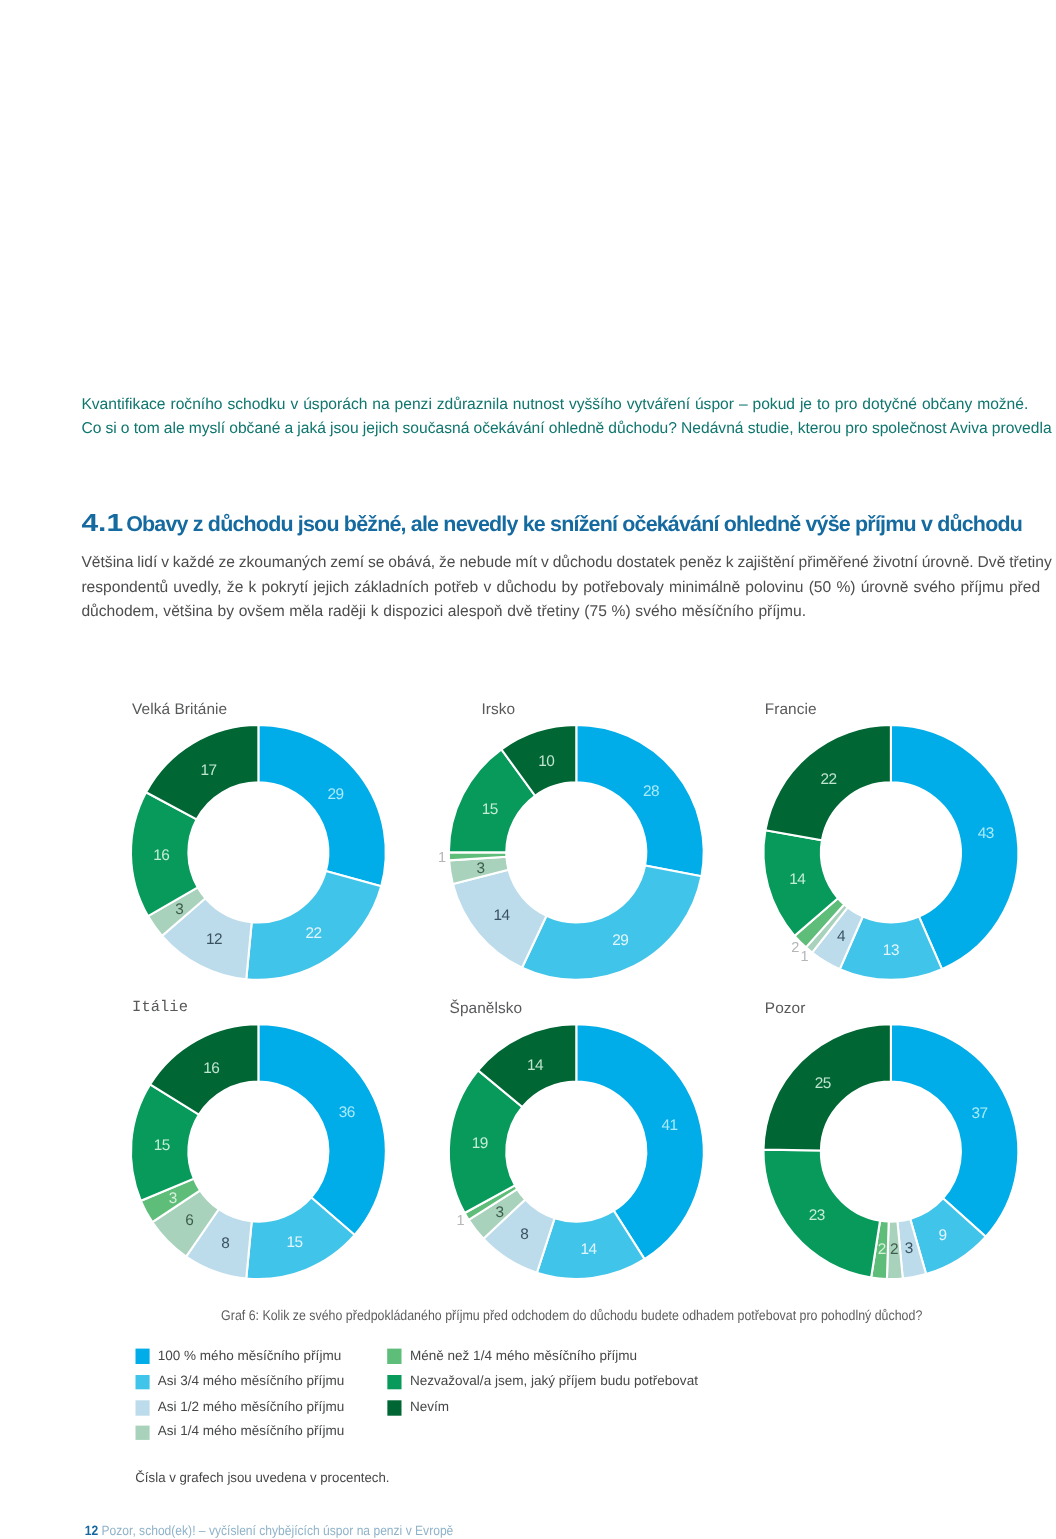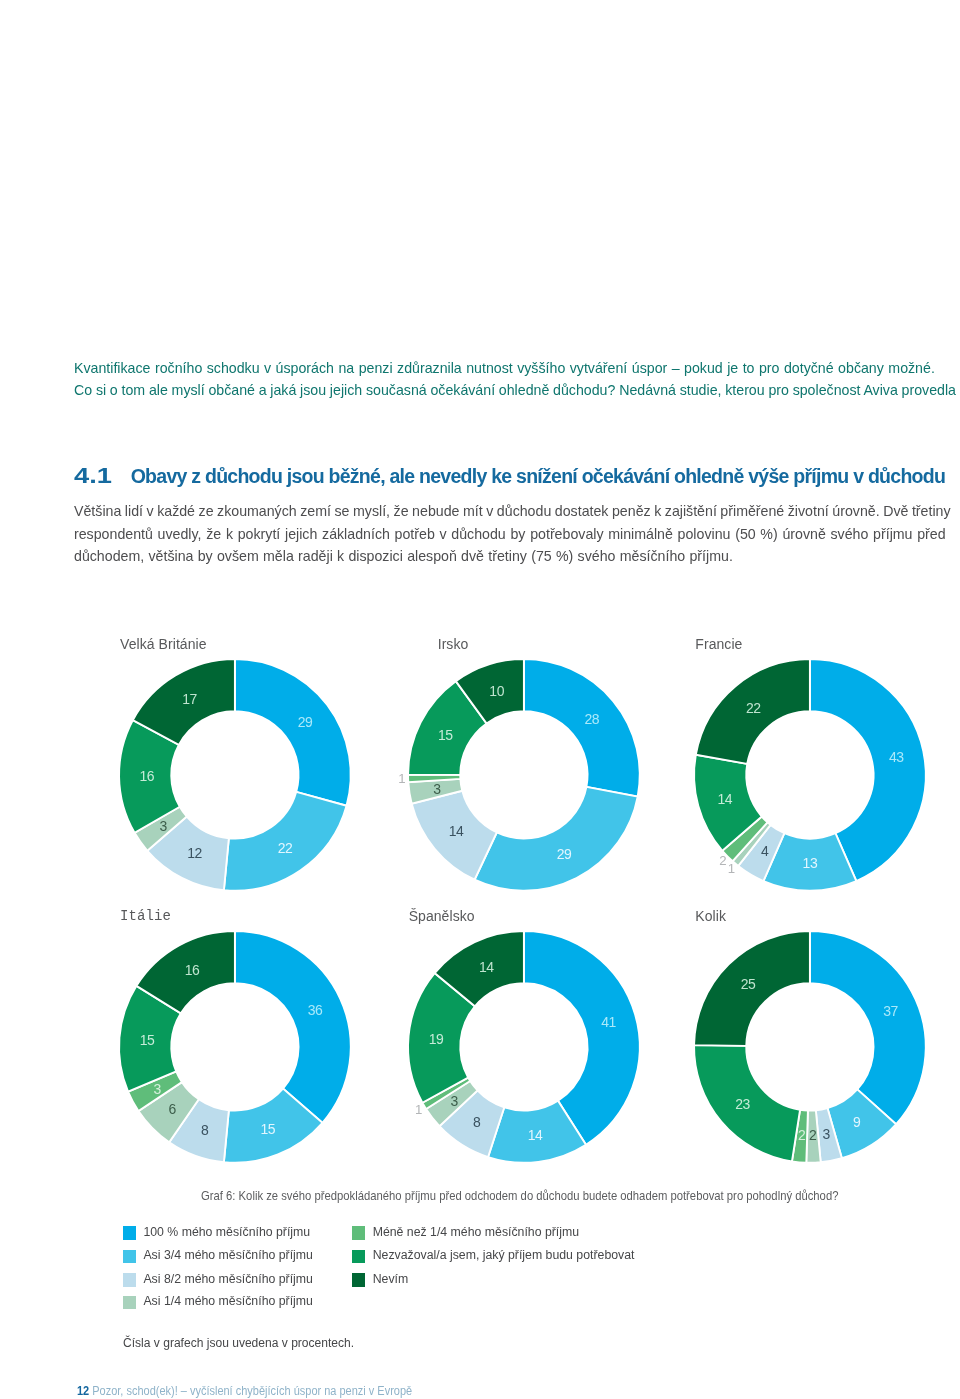--- a/index.html
+++ b/index.html
@@ -28,21 +28,21 @@
   }
   .tl{white-space:nowrap;}
   .intro .tl:nth-child(1){word-spacing:0.52px;}
   .intro .tl:nth-child(2){word-spacing:-0.2px;}
   .intro .tl:nth-child(3){word-spacing:0.32px;}
   .sec-head{
     position:absolute;left:74.1px;top:462.6px;width:960px;
     color:#156a9f;white-space:nowrap;transform:translateZ(0);
   }
   .sec-head .num{font-size:22.4px;font-weight:700;display:inline-block;transform:scaleX(1.22) translateZ(0);transform-origin:0 50%;margin-right:5.0px;}
-  .sec-head .txt{font-size:19.5px;font-weight:700;letter-spacing:-0.74px;margin-left:16px;}
+  .sec-head .txt{font-size:19.5px;font-weight:700;letter-spacing:-0.74px;}
   .sec-body{
     position:absolute;left:74px;top:500.4px;width:882px;
     font-size:14.2px;line-height:22.2px;color:#4d4d4f;
   }
   .sec-body .tl:nth-child(1){word-spacing:-0.41px;}
   .sec-body .tl:nth-child(2){word-spacing:0.77px;}
   .sec-body .tl:nth-child(3){word-spacing:0.34px;}
 
   
   .charts{position:absolute;left:0;top:0;width:928px;height:1399px;pointer-events:none;}
@@ -80,21 +80,21 @@
     <div class="tl">Kvantifikace ročního schodku v úsporách na penzi zdůraznila nutnost vyššího vytváření úspor – pokud je to pro dotyčné občany možné.</div>
     <div class="tl">Co si o tom ale myslí občané a jaká jsou jejich současná očekávání ohledně důchodu? Nedávná studie, kterou pro společnost Aviva provedla</div>
   </div>
 
   <div class="sec-head">
     <span class="num">4.1</span>
     <span class="txt">Obavy z důchodu jsou běžné, ale nevedly ke snížení očekávání ohledně výše příjmu v důchodu</span>
   </div>
 
   <div class="sec-body">
-    <div class="tl">Většina lidí v každé ze zkoumaných zemí se myslí, že nebude mít v důchodu dostatek peněz k zajištění přiměřené životní úrovně. Dvě třetiny</div>
+    <div class="tl">Většina lidí v každé ze zkoumaných zemí se obává, že nebude mít v důchodu dostatek peněz k zajištění přiměřené životní úrovně. Dvě třetiny</div>
     <div class="tl">respondentů uvedly, že k pokrytí jejich základních potřeb v důchodu by potřebovaly minimálně polovinu (50 %) úrovně svého příjmu před</div>
     <div class="tl">důchodem, většina by ovšem měla raději k dispozici alespoň dvě třetiny (75 %) svého měsíčního příjmu.</div>
   </div>
 
   <div class="charts" id="charts">
       <div class="chart" style="left: 120.1px; top: 639.1px;">
         <div class="clabel" style="left: 0px;">Velká Británie</div>
         <svg width="261.8" height="261.8" viewBox="0 0 261.8 261.8" style="left: -16px; top: 5px;">
           <path d="M130.9 15.049999999999997 A115.85000000000001 115.85000000000001 0 0 1 242.5611140691693 161.77099131599056 L192.2485533923403 147.86105824137073 A63.64999999999999 63.64999999999999 0 0 0 130.9 67.25000000000001 Z" fill="#00ade9" stroke="#ffffff" stroke-width="1.9"></path>
           <path d="M242.5611140691693 161.77099131599056 A115.85000000000001 115.85000000000001 0 0 1 119.88775738321047 246.22542223009185 L124.8496828436888 194.26178787177685 A63.64999999999999 63.64999999999999 0 0 0 192.2485533923403 147.86105824137073 Z" fill="#41c4e9" stroke="#ffffff" stroke-width="1.9"></path>
@@ -180,21 +180,21 @@
           <text x="215.5979030767064" y="106.49298444733998" text-anchor="middle" dominant-baseline="central" font-family="&quot;Liberation Sans&quot;,sans-serif" font-size="14" letter-spacing="-0.5" fill="#aae9fa">41</text>
           <text x="141.95439120037165" y="218.60451665593695" text-anchor="middle" dominant-baseline="central" font-family="&quot;Liberation Sans&quot;,sans-serif" font-size="14" letter-spacing="-0.5" fill="#e2f6ff">14</text>
           <text x="83.64007668285251" y="205.56972302927772" text-anchor="middle" dominant-baseline="central" font-family="&quot;Liberation Sans&quot;,sans-serif" font-size="14" letter-spacing="-0.5" fill="#3a5260">8</text>
           <text x="61.20832790846411" y="185.15840213219252" text-anchor="middle" dominant-baseline="central" font-family="&quot;Liberation Sans&quot;,sans-serif" font-size="14" letter-spacing="-0.5" fill="#3d5e4b">3</text>
           <text x="25.54517589471726" y="193.40666928784538" text-anchor="middle" dominant-baseline="central" font-family="&quot;Liberation Sans&quot;,sans-serif" font-size="13.2" letter-spacing="-0.5" fill="#b3b5b7">1</text>
           <text x="43.091434722008344" y="122.79964676530699" text-anchor="middle" dominant-baseline="central" font-family="&quot;Liberation Sans&quot;,sans-serif" font-size="14" letter-spacing="-0.5" fill="#c6ecd8">19</text>
           <text x="93.34626648396056" y="51.2942539724971" text-anchor="middle" dominant-baseline="central" font-family="&quot;Liberation Sans&quot;,sans-serif" font-size="14" letter-spacing="-0.5" fill="#bfe4cf">14</text>
         </svg>
       </div>
       <div class="chart" style="left: 695.3px; top: 911.1px;">
-        <div class="clabel" style="left: 0px;">Kolik</div>
+        <div class="clabel" style="left: 0px;">Pozor</div>
         <svg width="261.8" height="261.8" viewBox="0 0 261.8 261.8" style="left: -16px; top: 5px;">
           <path d="M130.9 15.049999999999997 A115.85000000000001 115.85000000000001 0 0 1 217.15389029313565 208.2400860440414 L178.2893838339066 173.39198512475818 A63.64999999999999 63.64999999999999 0 0 0 130.9 67.25000000000001 Z" fill="#00ade9" stroke="#ffffff" stroke-width="1.9"></path>
           <path d="M217.15389029313565 208.2400860440414 A115.85000000000001 115.85000000000001 0 0 1 162.9095557391837 242.24006844519226 L148.48660528959036 192.0721653563788 A63.64999999999999 63.64999999999999 0 0 0 178.2893838339066 173.39198512475818 Z" fill="#41c4e9" stroke="#ffffff" stroke-width="1.9"></path>
           <path d="M162.9095557391837 242.24006844519226 A115.85000000000001 115.85000000000001 0 0 1 141.69481813802975 246.24597696221082 L136.83086037536117 194.27308099822804 A63.64999999999999 63.64999999999999 0 0 0 148.48660528959036 192.0721653563788 Z" fill="#bcdcec" stroke="#ffffff" stroke-width="1.9"></path>
           <path d="M141.69481813802975 246.24597696221082 A115.85000000000001 115.85000000000001 0 0 1 127.29708095603941 246.69396130352683 L128.92049376652488 194.51921136788505 A63.64999999999999 63.64999999999999 0 0 0 136.83086037536117 194.27308099822804 Z" fill="#a8d2bc" stroke="#ffffff" stroke-width="1.9"></path>
           <path d="M127.29708095603941 246.69396130352683 A115.85000000000001 115.85000000000001 0 0 1 112.95504582219829 245.35174144396666 L121.04073082937352 193.78177248949916 A63.64999999999999 63.64999999999999 0 0 0 128.92049376652488 194.51921136788505 Z" fill="#5fbd7a" stroke="#ffffff" stroke-width="1.9"></path>
           <path d="M112.95504582219829 245.35174144396666 A115.85000000000001 115.85000000000001 0 0 1 15.064010521311673 129.09832258902736 L67.2576976234915 129.91012717126966 A63.64999999999999 63.64999999999999 0 0 0 121.04073082937352 193.78177248949916 Z" fill="#079a5b" stroke="#ffffff" stroke-width="1.9"></path>
           <path d="M15.064010521311673 129.09832258902736 A115.85000000000001 115.85000000000001 0 0 1 130.89999999999998 15.049999999999997 L130.9 67.25000000000001 A63.64999999999999 63.64999999999999 0 0 0 67.2576976234915 129.91012717126966 Z" fill="#006634" stroke="#ffffff" stroke-width="1.9"></path>
           <text x="211.43747067016417" y="95.14230516214305" text-anchor="middle" dominant-baseline="central" font-family="&quot;Liberation Sans&quot;,sans-serif" font-size="14" letter-spacing="-0.5" fill="#aae9fa">37</text>
           <text x="177.74223786509168" y="205.83315697727596" text-anchor="middle" dominant-baseline="central" font-family="&quot;Liberation Sans&quot;,sans-serif" font-size="14" letter-spacing="-0.5" fill="#e2f6ff">9</text>
@@ -212,21 +212,21 @@
       <div class="li" style="left: 0px; top: 0px;">
         <span class="sw" style="background: rgb(0, 173, 233);"></span>
         <span class="lt">100 % mého měsíčního příjmu</span>
       </div>
       <div class="li" style="left: 0px; top: 23.3px;">
         <span class="sw" style="background: rgb(65, 196, 233);"></span>
         <span class="lt">Asi 3/4 mého měsíčního příjmu</span>
       </div>
       <div class="li" style="left: 0px; top: 46.9px;">
         <span class="sw" style="background: rgb(188, 220, 236);"></span>
-        <span class="lt">Asi 8/2 mého měsíčního příjmu</span>
+        <span class="lt">Asi 1/2 mého měsíčního příjmu</span>
       </div>
       <div class="li" style="left: 0px; top: 69.5px;">
         <span class="sw" style="background: rgb(168, 210, 188);"></span>
         <span class="lt">Asi 1/4 mého měsíčního příjmu</span>
       </div>
       <div class="li" style="left: 229.3px; top: 0px;">
         <span class="sw" style="background: rgb(95, 189, 122);"></span>
         <span class="lt">Méně než 1/4 mého měsíčního příjmu</span>
       </div>
       <div class="li" style="left: 229.3px; top: 23.3px;">

